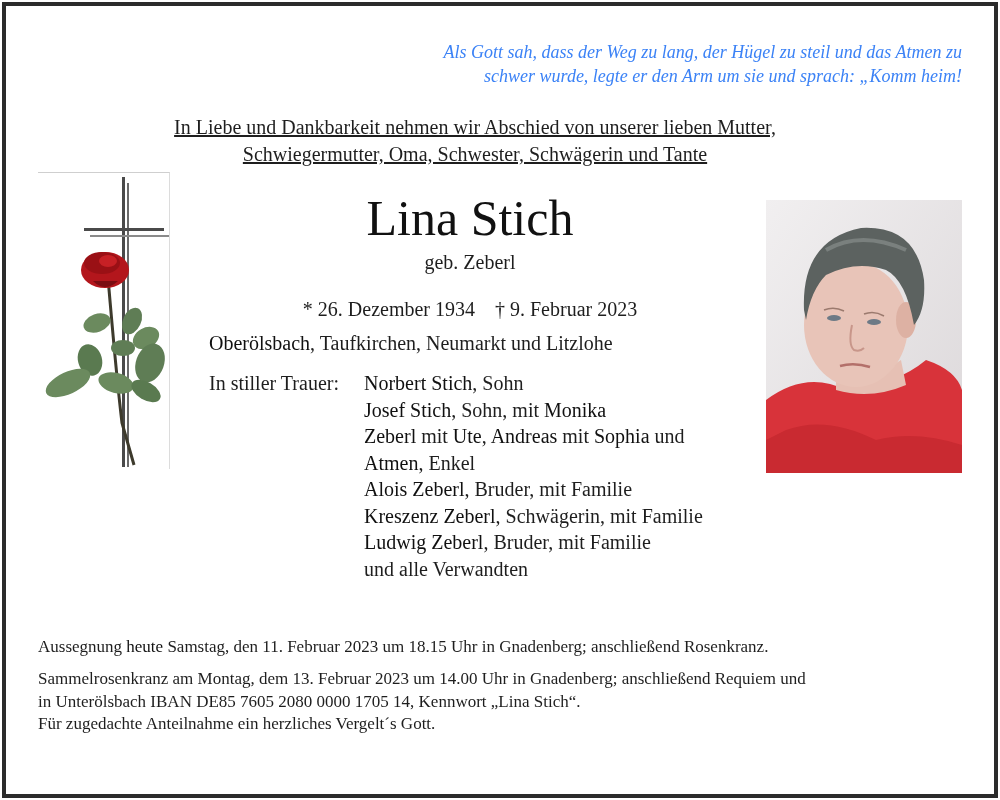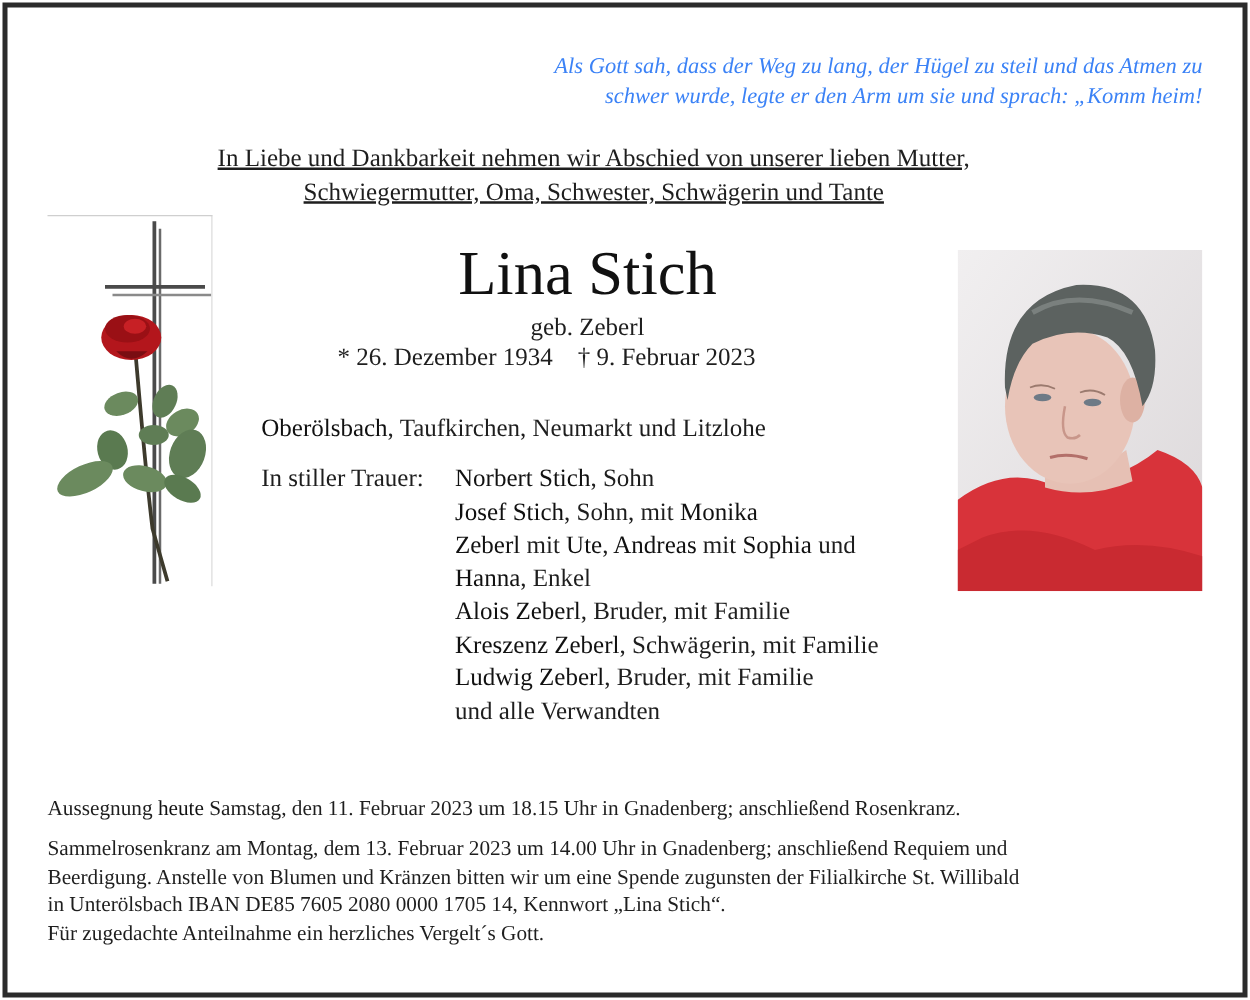--- a/index.html
+++ b/index.html
@@ -6,21 +6,21 @@
   body { width: 1000px; height: 800px; position: relative; overflow: hidden;
          font-family: "Liberation Serif", "DejaVu Serif", serif; color: #1e1e1e; }
   .frame { position: absolute; left: 2px; top: 2px; width: 988px; height: 788px;
            border: 4px solid #2b2b2b; background: #fff; }
   .abs { position: absolute; }
   .quote { right: 38px; top: 40px; width: 620px; text-align: right; font-style: italic;
            font-size: 18px; line-height: 24px; color: #3b82f6; }
   .intro { left: 60px; top: 114px; width: 830px; text-align: center; font-size: 20px; line-height: 27px; text-decoration: underline; }
   .name { left: 270px; top: 188px; width: 400px; text-align: center; font-size: 50px; line-height: 60px; color: #111; }
   .maiden { left: 270px; top: 250px; width: 400px; text-align: center; font-size: 20px; line-height: 24px; }
-  .dates { left: 270px; top: 273px; width: 400px; font-size: 20px; line-height: 26px; }
+  .dates { left: 270px; top: 296px; width: 400px; text-align: center; font-size: 20px; line-height: 26px; }
   .dates span + span { margin-left: 20px; }
   .places { left: 209px; top: 330px; font-size: 20px; line-height: 26px; white-space: nowrap; }
   .mourn-label { left: 209px; top: 370px; font-size: 20px; line-height: 26.5px; white-space: nowrap; }
   .mourners { left: 364px; top: 370px; font-size: 20px; line-height: 26.5px; white-space: nowrap; }
   .mourners div { height: 26.5px; }
   b { font-weight: normal; color: #111; }
   .p1 { left: 38px; top: 635px; font-size: 17px; line-height: 24px; white-space: nowrap; }
   .p2 { left: 38px; top: 668px; width: 940px; font-size: 17px; line-height: 22.5px; }
   .p2 div { white-space: nowrap; }
   .rose-box { left: 38px; top: 172px; width: 131px; height: 296px; border-top: 1px solid #cfcfcf; border-right: 1px solid #dcdcdc; }
@@ -76,21 +76,21 @@
 
 <div class="abs places">
   <b>Oberölsbach</b><span>, Taufkirchen, Neumarkt und Litzlohe</span>
 </div>
 
 <div class="abs mourn-label">In stiller Trauer:</div>
 <div class="abs mourners" id="mourners">
     <div><b>Norbert Stich</b><span>, Sohn</span></div>
     <div><b>Josef Stich</b><span>, Sohn, mit </span><b>Monika</b></div>
     <div><b>Zeberl</b><span> mit </span><b>Ute</b><span>, </span><b>Andreas</b><span> mit </span><b>Sophia</b><span> und</span></div>
-    <div><b>Hanna</b><span>, Enkel</span></div>
+    <div><b>Atmen</b><span>, Enkel</span></div>
     <div><b>Alois Zeberl</b><span>, Bruder, mit Familie</span></div>
     <div><b>Kreszenz Zeberl</b><span>, Schwägerin, mit Familie</span></div>
     <div><b>Ludwig Zeberl</b><span>, Bruder, mit Familie</span></div>
     <div><span>und alle Verwandten</span></div>
   </div>
 
 <div class="abs photo">
   <svg width="196" height="273" viewBox="0 0 196 273">
     <defs>
       <linearGradient id="bg" x1="0" y1="0" x2="1" y2="1">
@@ -121,16 +121,15 @@
     <path d="M74 166 Q 88 162 104 167" stroke="#b3706a" stroke-width="2.5" fill="none"></path>
   </svg>
 </div>
 
 <div class="abs p1">
   <span>Aussegnung </span><b>heute</b><span> Samstag, den 11. Februar 2023 um 18.15 Uhr in Gnadenberg; anschließend Rosenkranz.</span>
 </div>
 
 <div class="abs p2">
   <div>Sammelrosenkranz am Montag, dem 13. Februar 2023 um 14.00 Uhr in Gnadenberg; anschließend Requiem und</div>
-  <div>Beerdigung. Anstelle von Blumen und Kränzen bitten wir um eine Spende zugunsten der Filialkirche St. Willibald</div>
   <div>in Unterölsbach IBAN DE85 7605 2080 0000 1705 14, Kennwort „Lina Stich“.</div>
   <div>Für zugedachte Anteilnahme ein herzliches Vergelt´s Gott.</div>
 </div>
 
 </body></html>

